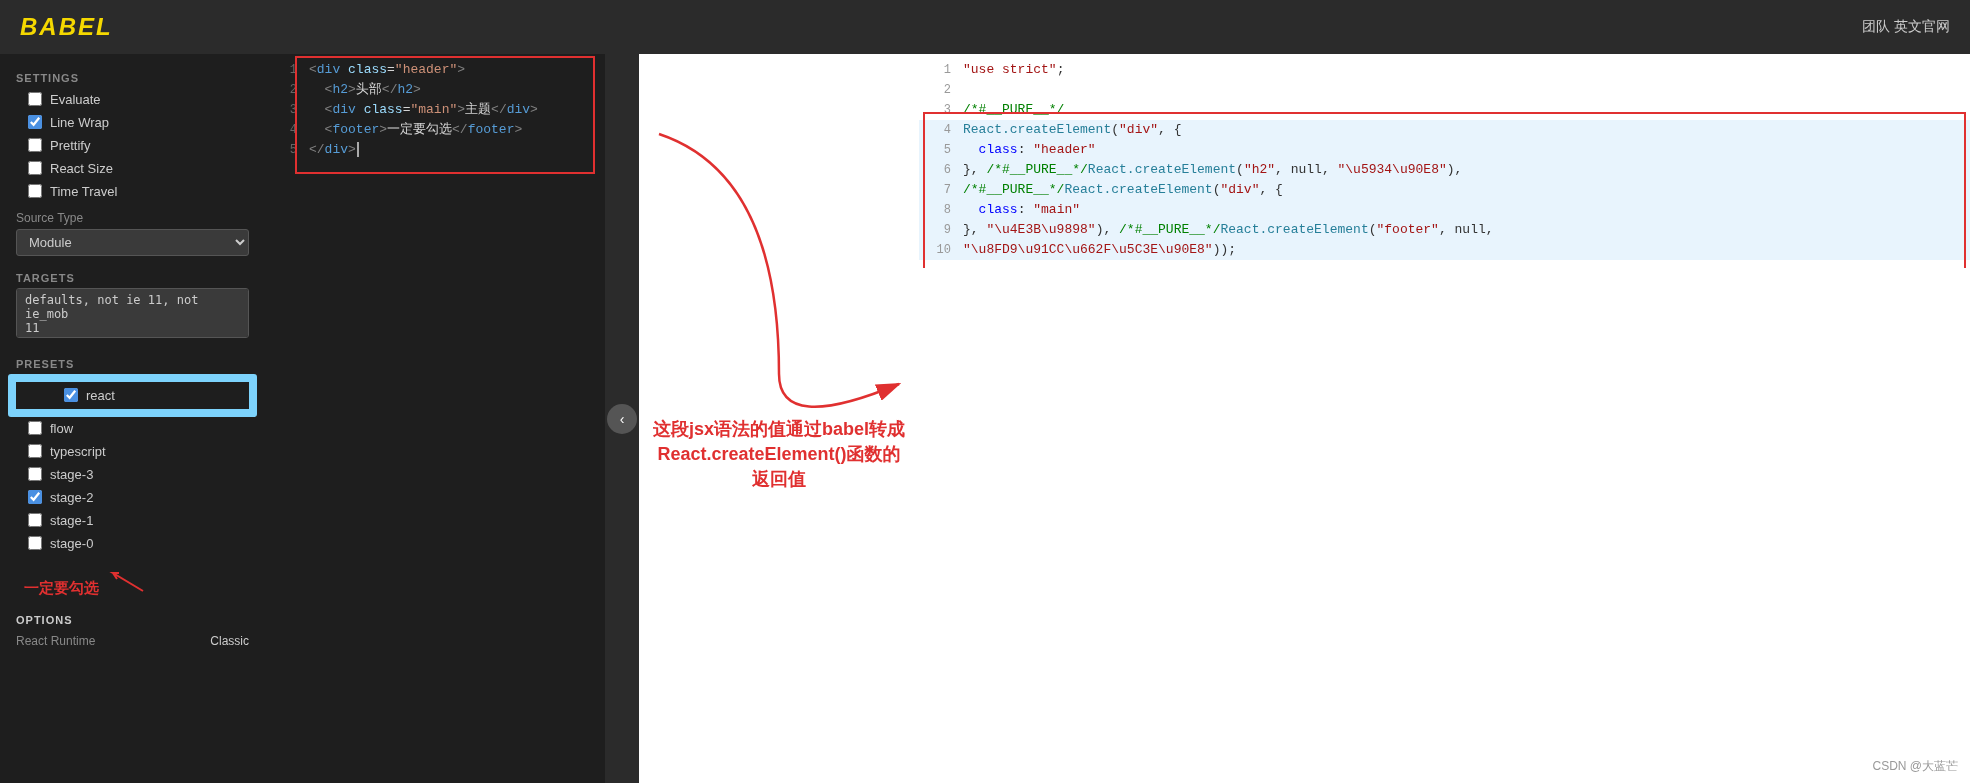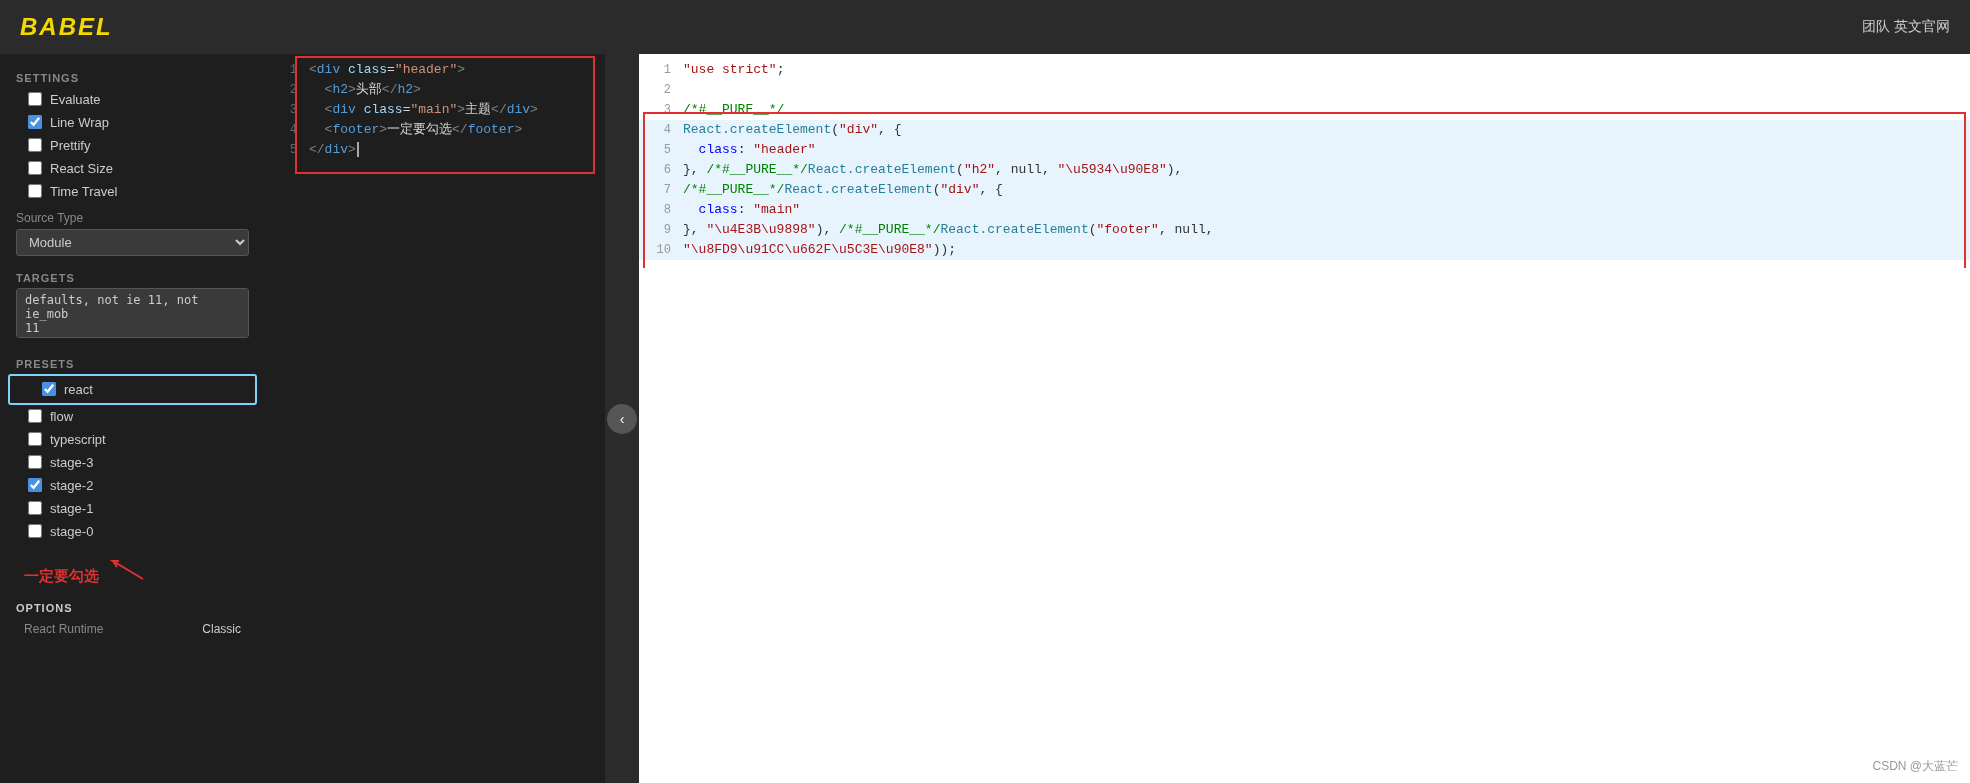--- a/index.html
+++ b/index.html
@@ -132,41 +132,41 @@
     .options-label {
       font-size: 11px;
       font-weight: bold;
       color: #ccc;
       padding: 8px 16px 4px;
       letter-spacing: 1px;
     }
     .options-row {
       display: flex;
       align-items: center;
-      padding: 4px 24px;
+      padding: 4px 16px;
       gap: 8px;
       font-size: 12px;
       color: #888;
     }
 
     
     .presets-title {
       font-size: 11px;
       font-weight: bold;
       color: #888;
       padding: 8px 16px 4px;
       letter-spacing: 1px;
     }
 
     
     .react-item {
-      border: 2px solid #7dd3fc;
+      border: 8px solid #7dd3fc;
       border-radius: 3px;
       margin: 0 8px;
-      padding: 2px 4px;
+      padding: 2px 20px;
     }
     .code-panel {
       flex: 1;
       background: #1e1e1e;
       color: #d4d4d4;
       font-family: 'Courier New', monospace;
       font-size: 13px;
       overflow: auto;
       padding: 8px 0;
       position: relative;
@@ -412,20 +412,33 @@
         <span class="line-num">5</span>
         <span class="line-content"><span class="tag-bracket">&lt;/</span><span class="tag-name">div</span><span class="tag-bracket">&gt;</span><span style="border-left:2px solid #aaa; margin-left:1px;">&nbsp;</span></span>
       </div>
     </div>
   </div>
 
   <div style="display:flex; align-items:center; background:#2b2b2b; z-index:5;">
     <div class="collapse-btn">‹</div>
   </div>
 
+  <div class="middle-panel">
+    <svg class="arrow-svg" viewBox="0 0 280 729" xmlns="http://www.w3.org/2000/svg">
+      <defs>
+        <marker id="arrowhead" markerWidth="10" markerHeight="7" refX="9" refY="3.5" orient="auto">
+          <polygon points="0 0, 10 3.5, 0 7" fill="#e03030"></polygon>
+        </marker>
+      </defs>
+
+      <path d="M 20 80 Q 140 120 140 320 Q 140 380 260 330" stroke="#e03030" stroke-width="2.5" fill="none" marker-end="url(#arrowhead)"></path>
+    </svg>
+    <div class="annotation-text" style="top:55%; white-space:pre-line;">这段jsx语法的值通过babel转成
+React.createElement()函数的返回值</div>
+  </div>
 
   <div style="position:relative; flex:1; background:#fff;">
     <div class="code-panel code-panel-right" style="background:#fff; color:#333; padding-top:6px;">
       <div class="red-box-right" style="border:2px solid #e03030; position:absolute; top:58px; left:4px; right:4px; height:180px; pointer-events:none; z-index:10;"></div>
 
       <div class="code-line">
         <span class="line-num" style="color:#999;">1</span>
         <span class="line-content"><span class="kw-string">"use strict"</span><span class="kw-plain">;</span></span>
       </div>
       <div class="code-line">

